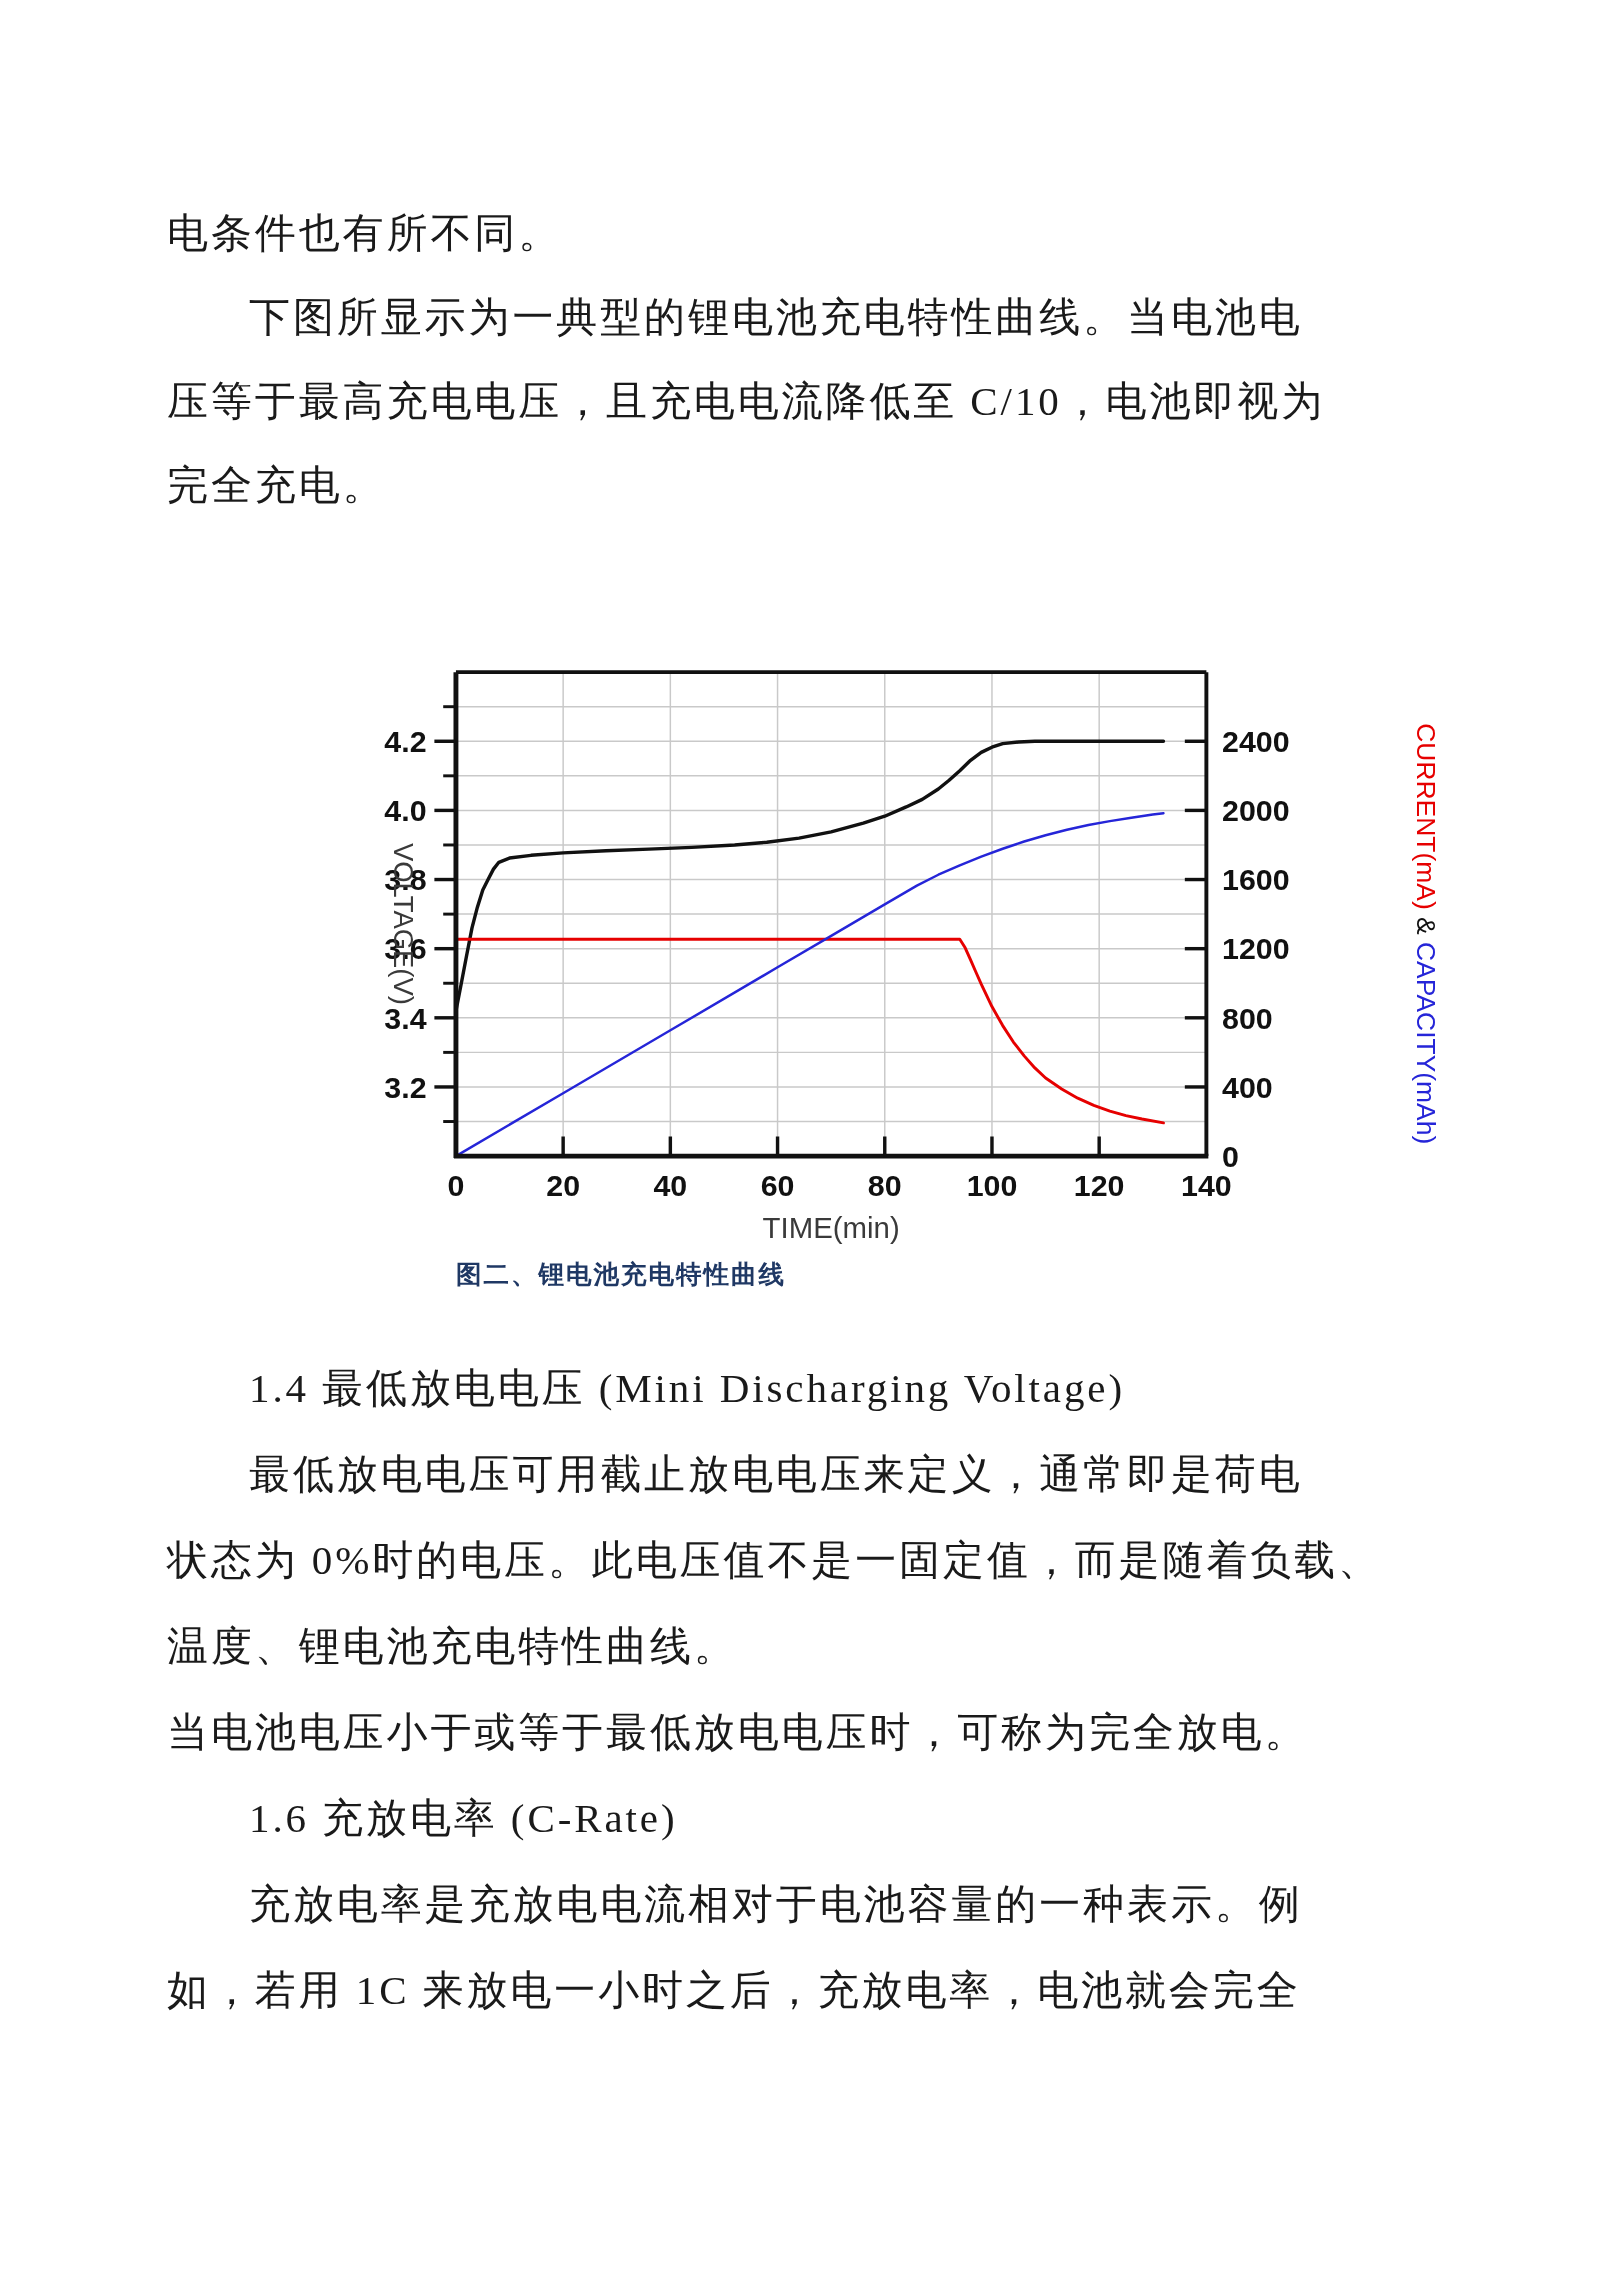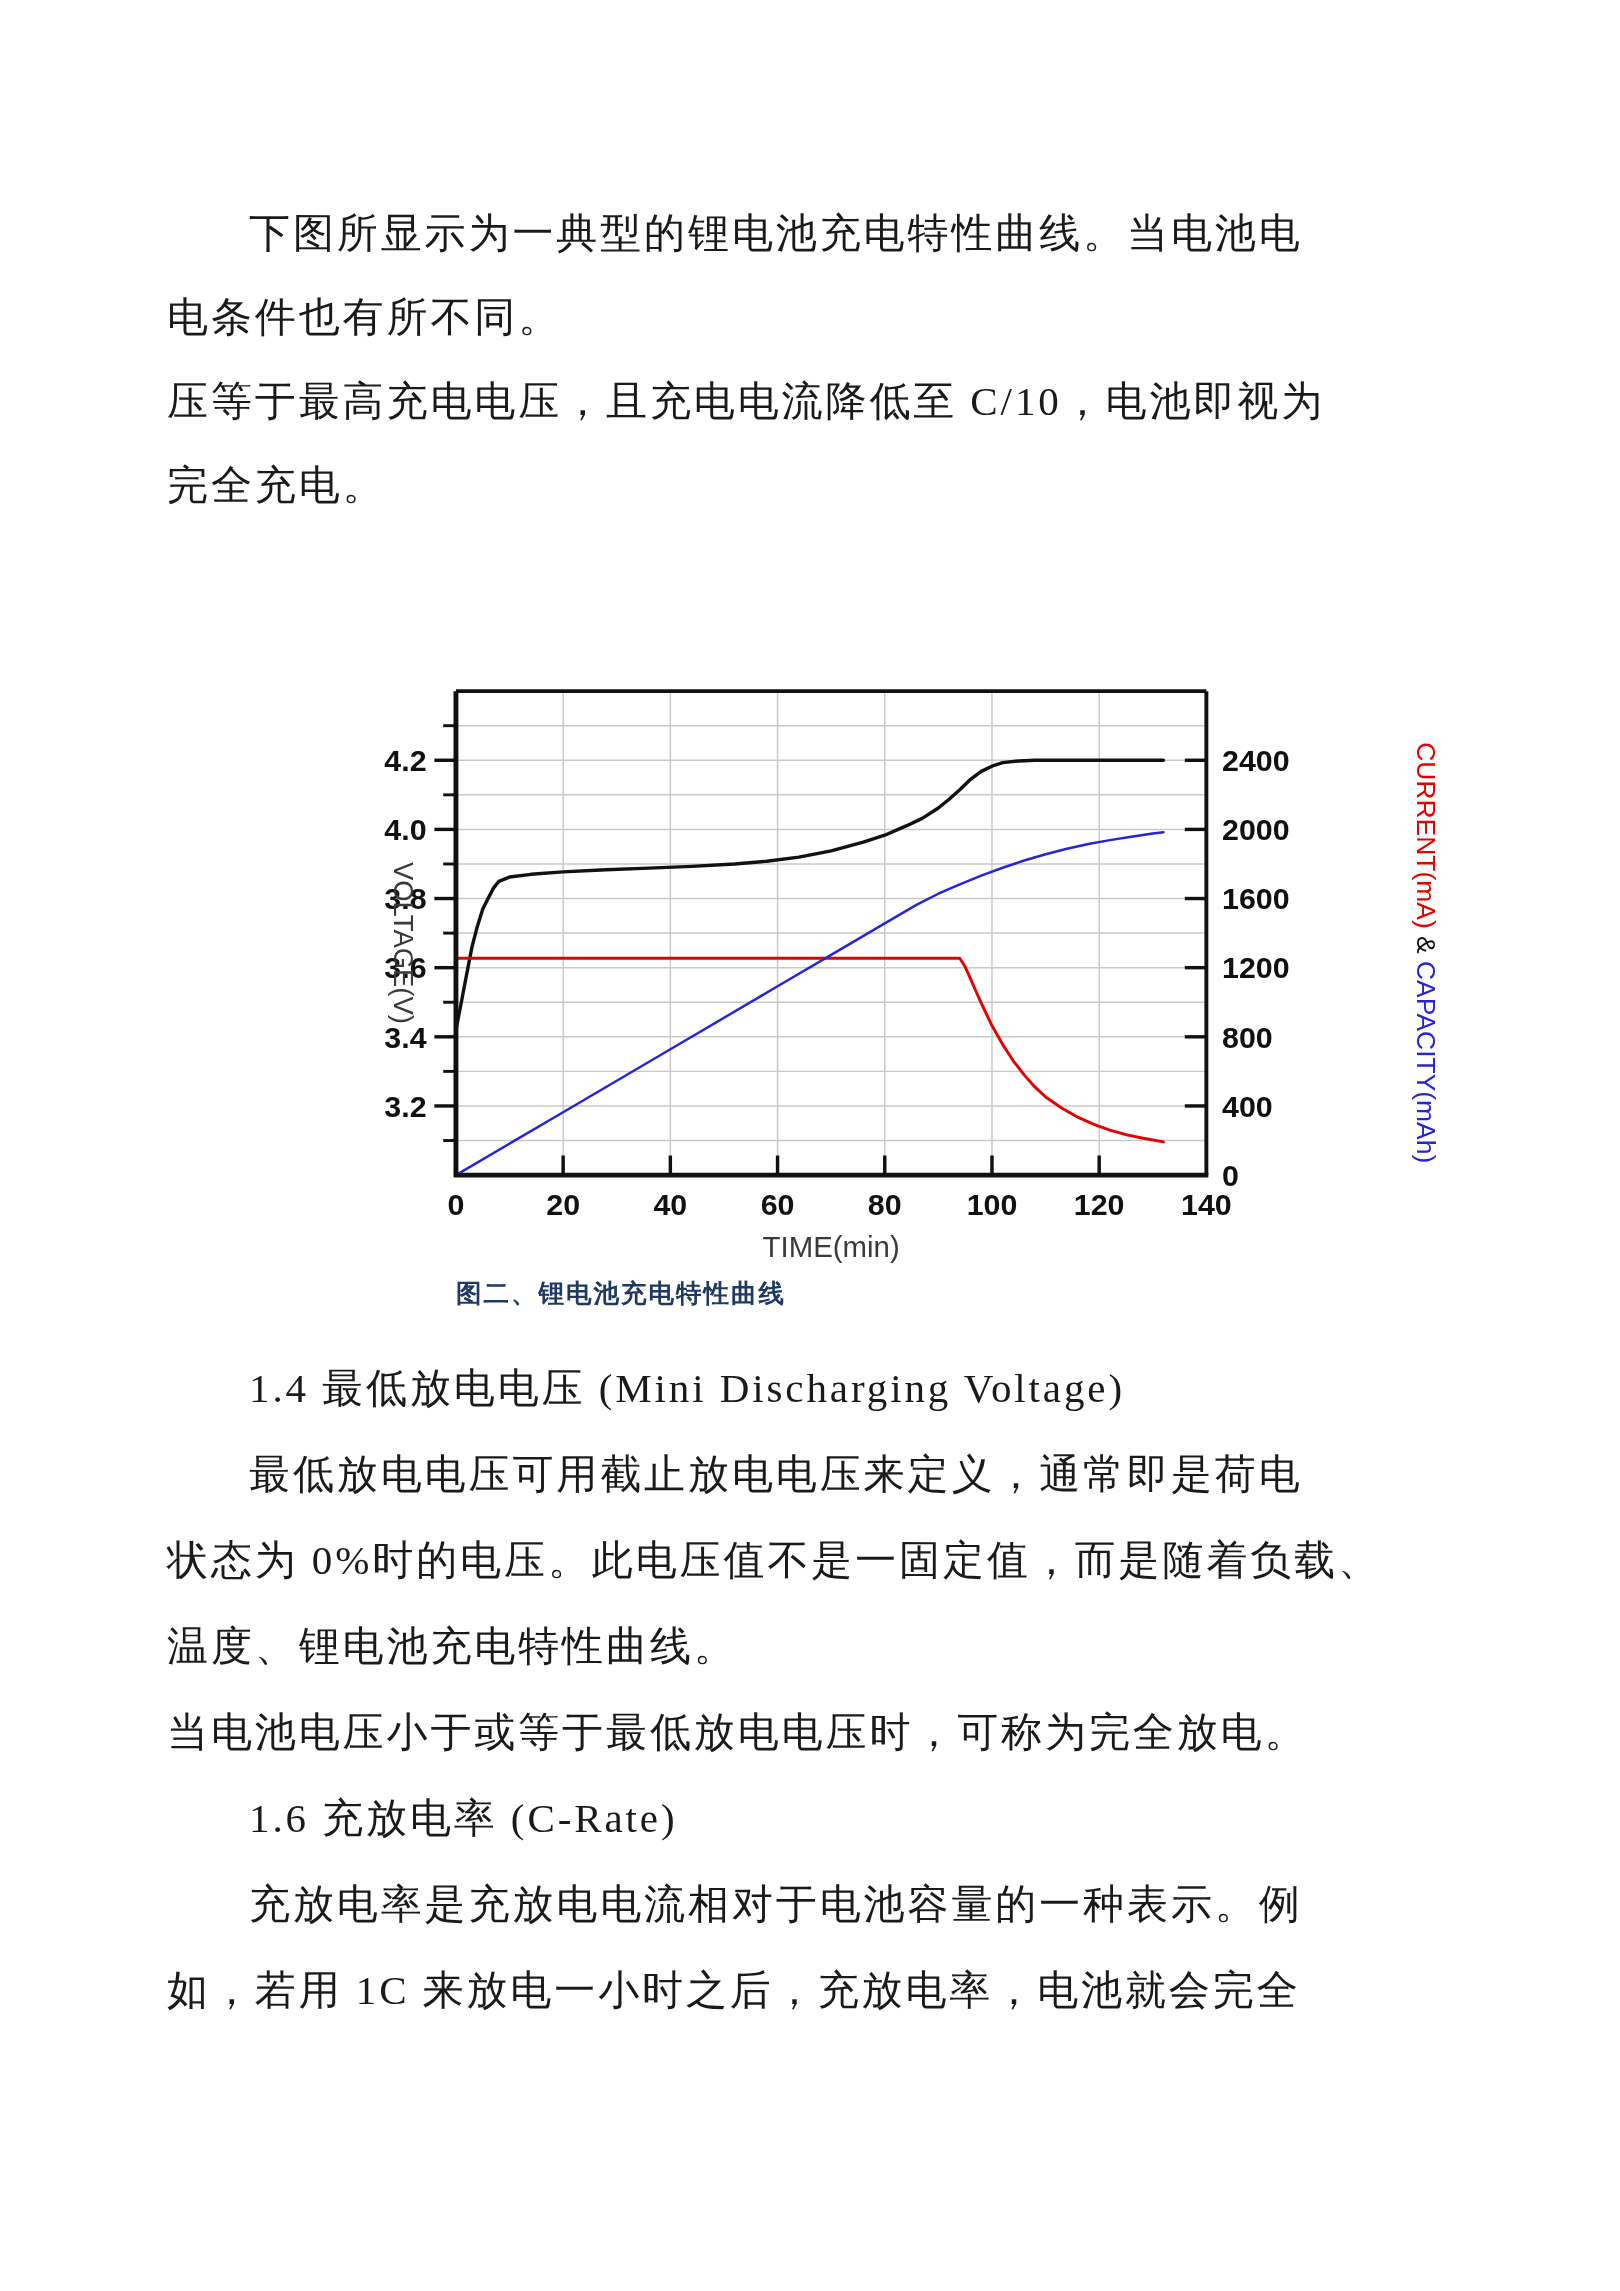--- a/index.html
+++ b/index.html
@@ -4,34 +4,34 @@
 <style>
   html,body{margin:0;padding:0;background:#ffffff;}
   .page{position:relative;width:1620px;height:2292px;background:#ffffff;overflow:hidden;
         font-family:"Liberation Serif","DejaVu Serif",serif;color:#1a1a1a;}
   .textblock{position:absolute;left:167px;width:1304px;}
   #intro{top:191px;}
   #bodytext{top:1345px;}
   .tline{height:84px;line-height:84px;font-size:41px;letter-spacing:2.9px;white-space:nowrap;}
   #bodytext .tline{height:86px;line-height:86px;}
   .tline.ind{padding-left:82px;}
-  .figure{position:absolute;left:333px;top:649px;width:1108px;height:686px;}
+  .figure{position:absolute;left:333px;top:630px;width:1108px;height:686px;}
   .figure svg{display:block;}
   .caption{width:751px;margin-left:123px;
            font-family:"Liberation Sans","DejaVu Sans",sans-serif;
            font-weight:bold;font-size:25.5px;letter-spacing:2px;line-height:35px;}
 </style>
 </head>
 <body>
 
 <div class="page">
 
   <div class="textblock" id="intro">
+      <div class="tline">电条件也有所不同。</div>
       <div class="tline ind">下图所显示为一典型的锂电池充电特性曲线。当电池电</div>
-      <div class="tline">电条件也有所不同。</div>
       <div class="tline">压等于最高充电电压，且充电电流降低至 C/10，电池即视为</div>
       <div class="tline">完全充电。</div>
     </div>
 
   <div class="figure">
     <svg id="chart-svg" width="1108" height="627" viewBox="0 0 1130 640" font-family="Liberation Sans, DejaVu Sans, sans-serif">
         <line x1="125" y1="501.71428571428567" x2="891" y2="501.71428571428567" stroke="#c9c9c9" stroke-width="1.5"></line>
         <line x1="125" y1="466.4285714285714" x2="891" y2="466.4285714285714" stroke="#c9c9c9" stroke-width="1.5"></line>
         <line x1="125" y1="431.1428571428571" x2="891" y2="431.1428571428571" stroke="#c9c9c9" stroke-width="1.5"></line>
         <line x1="125" y1="395.8571428571428" x2="891" y2="395.8571428571428" stroke="#c9c9c9" stroke-width="1.5"></line>

